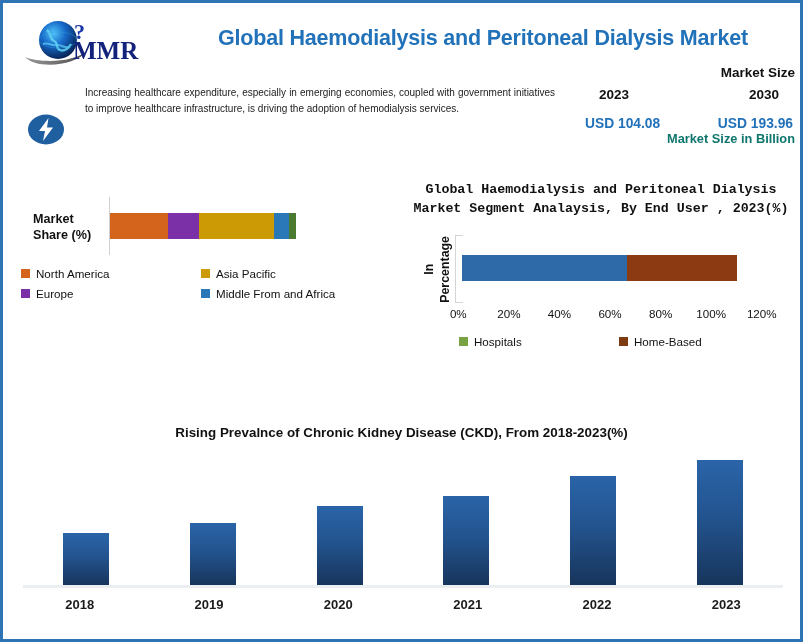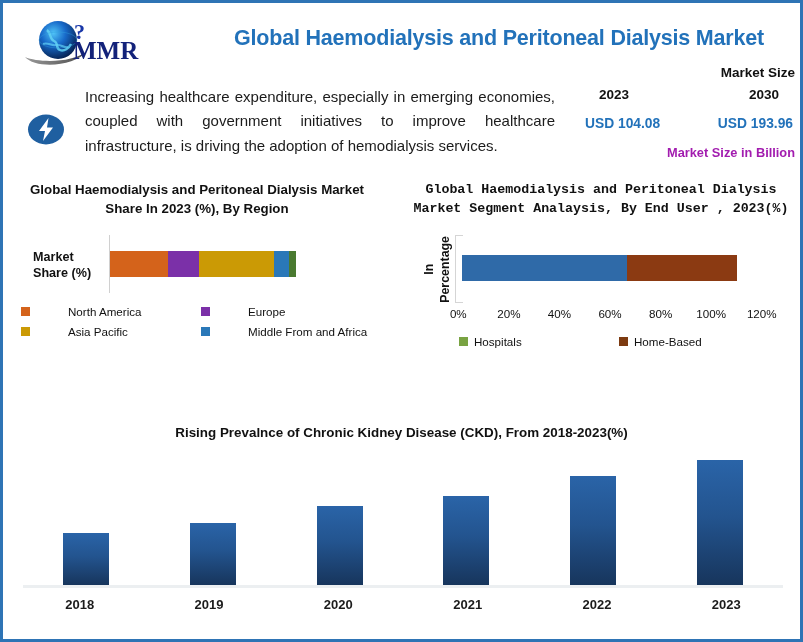--- a/index.html
+++ b/index.html
@@ -20,52 +20,52 @@
 
   
   #header{
     position:absolute; left:0; top:0; width:797px; height:68px;
   }
   #logo{
     position:absolute; left:18px; top:14px; width:160px; height:52px;
   }
   #logo svg{display:block;}
   #main-title{
-    position:absolute; left:196px; top:24px; width:600px;
+    position:absolute; left:180px; top:24px; width:600px;
     font-size:21.5px; font-weight:bold; color:#2272ba;
     letter-spacing:-0.2px; text-align:center; line-height:1.1;
   }
 
   
   #intro-icon{
     position:absolute; left:24px; top:110px; width:38px; height:33px;
   }
   #intro-text{
     position:absolute; left:82px; top:82px; width:470px;
-    font-size:15px; color:#1b1b1b; line-height:1.62;
+    font-size:10px; color:#1b1b1b; line-height:1.62;
     text-align:justify;
   }
 
   
   #market-size{
     position:absolute; left:580px; top:62px; width:212px; text-align:right;
   }
   #ms-caption{
     font-size:13.5px; font-weight:bold; color:#111; margin-bottom:7px;
   }
   #ms-years{
     display:flex; justify-content:space-between; padding:0 16px;
     font-size:13.5px; font-weight:bold; color:#111;
   }
   #ms-values{
     display:flex; justify-content:space-between; padding:0 2px;
     font-size:13.8px; font-weight:bold; color:#2272ba; margin-top:14px;
   }
   #ms-unit{
-    font-size:12.8px; font-weight:bold; color:#a21caf; margin-top:14px;
+    font-size:12.8px; font-weight:bold; color:#0f766e; 
   }
 
   
   .chart-title{
     font-size:13.3px; font-weight:bold; color:#111;
     text-align:center; line-height:1.42;
   }
 
   
   #region-chart{ position:absolute; left:18px; top:178px; width:370px; }
@@ -86,21 +86,21 @@
     position:absolute; left:89px; top:16px; height:26px; width:186px;
     display:flex;
   }
   #region-bar .seg{ height:100%; }
   #region-legend{
     position:relative; margin-top:8px; width:360px;
     display:flex; flex-wrap:wrap;
   }
   #region-legend .lg{
     display:flex; align-items:center; width:180px;
-    margin-bottom:7px; font-size:11.6px; color:#111;gap:32px;
+    margin-bottom:7px; font-size:11.6px; color:#111;
   }
   #region-legend .sw{
     width:9px; height:9px; margin-right:6px; flex:0 0 auto;
   }
 
   
   #enduser-chart{ position:absolute; left:408px; top:178px; width:388px; }
   #enduser-title{ width:380px;font-family:Liberation Mono, monospace; }
   #enduser-plot{
     position:relative; margin-top:14px; height:72px; width:380px;
@@ -222,46 +222,45 @@
       <span>2030</span>
     </div>
     <div id="ms-values">
       <span>USD 104.08</span>
       <span>USD 193.96</span>
     </div>
     <div id="ms-unit">Market Size in Billion</div>
   </div>
 
   <div id="region-chart">
-    <div id="region-title" class="chart-title">Global Haemodialysis and Peritoneal Dialysis Market Share In 2023 (%), By Region</div>
 
     <div id="region-plot">
       <div id="region-axis-label">Market Share (%)</div>
       <div id="region-vaxis"></div>
       <div id="region-bar">
           <div class="seg" title="North America: 31%" style="width: 31%; background: rgb(212, 99, 27);"></div>
           <div class="seg" title="Europe: 17%" style="width: 17%; background: rgb(123, 48, 168);"></div>
           <div class="seg" title="Asia Pacific: 40%" style="width: 40%; background: rgb(203, 154, 5);"></div>
           <div class="seg" title="Middle East and Africa: 8%" style="width: 8%; background: rgb(42, 120, 184);"></div>
           <div class="seg" title="South America: 4%" style="width: 4%; background: rgb(74, 122, 48);"></div>
         </div>
     </div>
 
     <div id="region-legend">
         <div class="lg">
           <span class="sw" style="background: rgb(212, 99, 27);"></span>
           <span>North America</span>
         </div>
         <div class="lg">
+          <span class="sw" style="background: rgb(203, 154, 5);"></span>
+          <span>Asia Pacific</span>
+        </div>
+        <div class="lg">
           <span class="sw" style="background: rgb(123, 48, 168);"></span>
           <span>Europe</span>
-        </div>
-        <div class="lg">
-          <span class="sw" style="background: rgb(203, 154, 5);"></span>
-          <span>Asia Pacific</span>
         </div>
         <div class="lg">
           <span class="sw" style="background: rgb(42, 120, 184);"></span>
           <span>Middle From and Africa</span>
         </div>
       </div>
   </div>
 
   <div id="enduser-chart">
     <div id="enduser-title" class="chart-title">Global Haemodialysis and Peritoneal Dialysis Market Segment Analaysis, By End User , 2023(%)</div>

